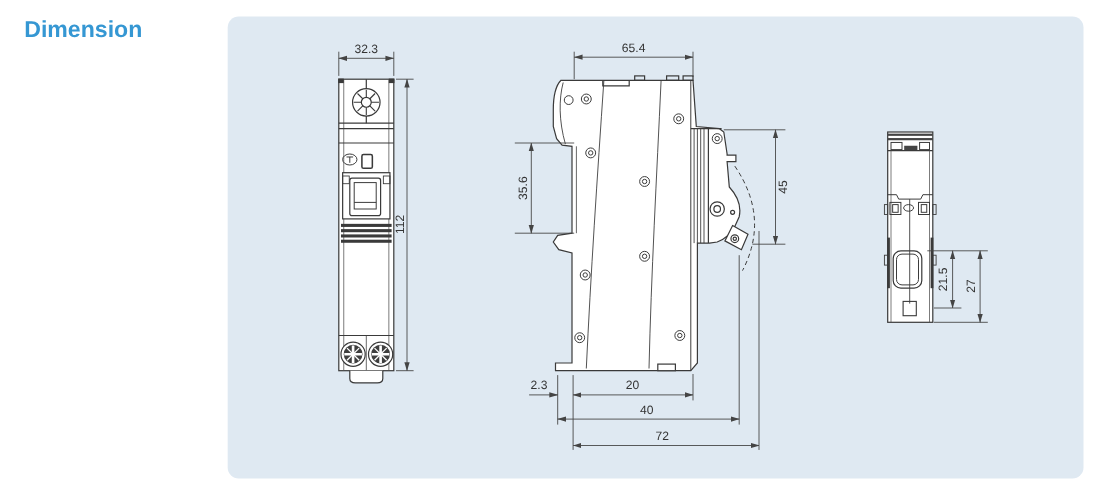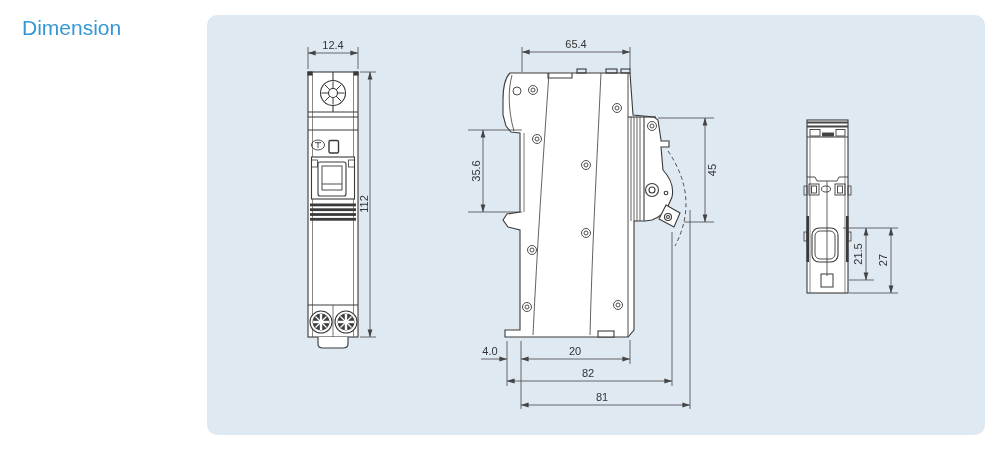--- a/index.html
+++ b/index.html
@@ -1,17 +1,17 @@
 <!DOCTYPE html>
 <html><head>
 <meta charset="utf-8">
 <style>
   html,body{margin:0;padding:0;background:#ffffff;font-family:"Liberation Sans",sans-serif;}
   #stage{position:relative;width:1000px;height:450px;background:#fff;overflow:hidden;}
-  #page-title{position:absolute;left:22px;top:16px;font-size:21px;font-weight:normal;color:#3597d3;letter-spacing:0px;}
+  #page-title{position:absolute;left:22px;top:16px;font-size:21px;font-weight:bold;color:#3597d3;letter-spacing:0px;}
   #panel{position:absolute;left:207px;top:15px;width:778px;height:420px;background:#dfe9f2;border-radius:10px;}
   #drawing-svg{position:absolute;left:207px;top:15px;width:778px;height:420px;}
   .lbl{position:absolute;width:0;height:0;color:#333;font-size:11px;}
   .lbl .in{display:inline-block;white-space:nowrap;transform:translate(-50%,-50%);}
   .lbl.v .in{transform:translate(-50%,-50%) rotate(-90deg);}
 </style>
 </head>
 <body>
 
 <div id="stage">
@@ -263,27 +263,27 @@
 
     <g stroke="#444" stroke-width="0.8" fill="none">
       <line x1="843" y1="228" x2="898" y2="228"></line>
       <line x1="849" y1="280" x2="874" y2="280"></line>
       <line x1="849" y1="293" x2="898" y2="293"></line>
       <line x1="866" y1="228" x2="866" y2="280" marker-start="url(#arr)" marker-end="url(#arr)"></line>
       <line x1="891" y1="228" x2="891" y2="293" marker-start="url(#arr)" marker-end="url(#arr)"></line>
     </g>
   </svg>
 
-  <div class="lbl h" style="left:333px;top:45px;"><span class="in">12.4</span></div>
+  <div class="lbl h" style="left:333px;top:45px;"><span class="in">32.3</span></div>
   <div class="lbl v" style="left:364px;top:204px;"><span class="in">112</span></div>
 
   <div class="lbl h" style="left:576px;top:44px;"><span class="in">65.4</span></div>
   <div class="lbl v" style="left:476px;top:171px;"><span class="in">35.6</span></div>
   <div class="lbl v" style="left:712px;top:170px;"><span class="in">45</span></div>
-  <div class="lbl h" style="left:490px;top:351px;"><span class="in">4.0</span></div>
+  <div class="lbl h" style="left:490px;top:351px;"><span class="in">2.3</span></div>
   <div class="lbl h" style="left:575px;top:351px;"><span class="in">20</span></div>
-  <div class="lbl h" style="left:588px;top:373px;"><span class="in">82</span></div>
-  <div class="lbl h" style="left:602px;top:397px;"><span class="in">81</span></div>
+  <div class="lbl h" style="left:588px;top:373px;"><span class="in">40</span></div>
+  <div class="lbl h" style="left:602px;top:397px;"><span class="in">72</span></div>
 
   <div class="lbl v" style="left:858px;top:254px;"><span class="in">21.5</span></div>
   <div class="lbl v" style="left:883px;top:260px;"><span class="in">27</span></div>
 
 </div>
 
 </body></html>

